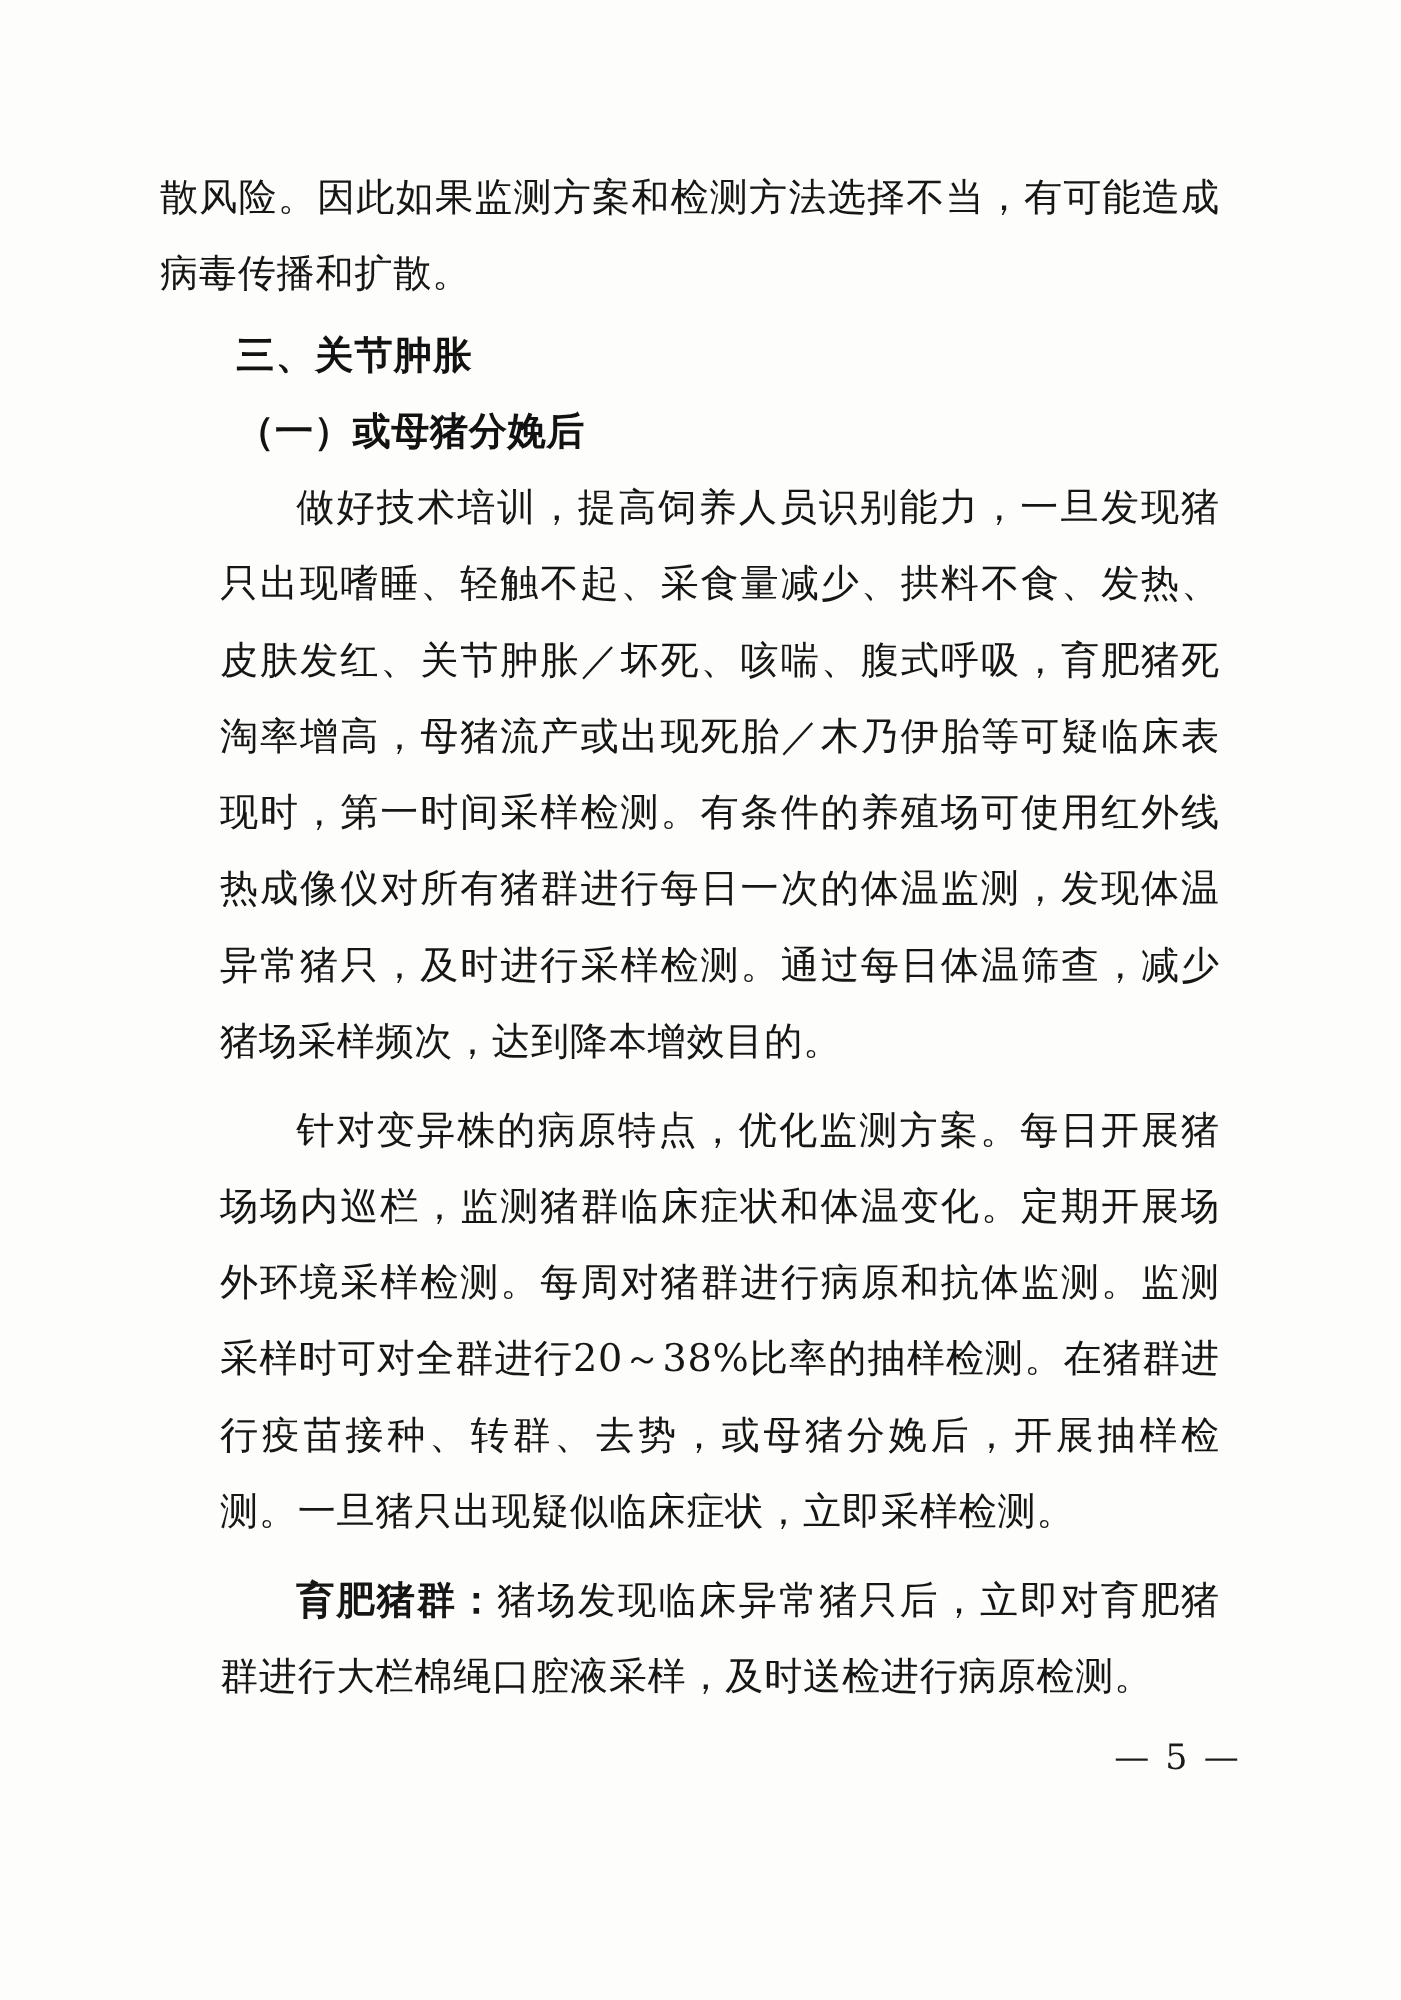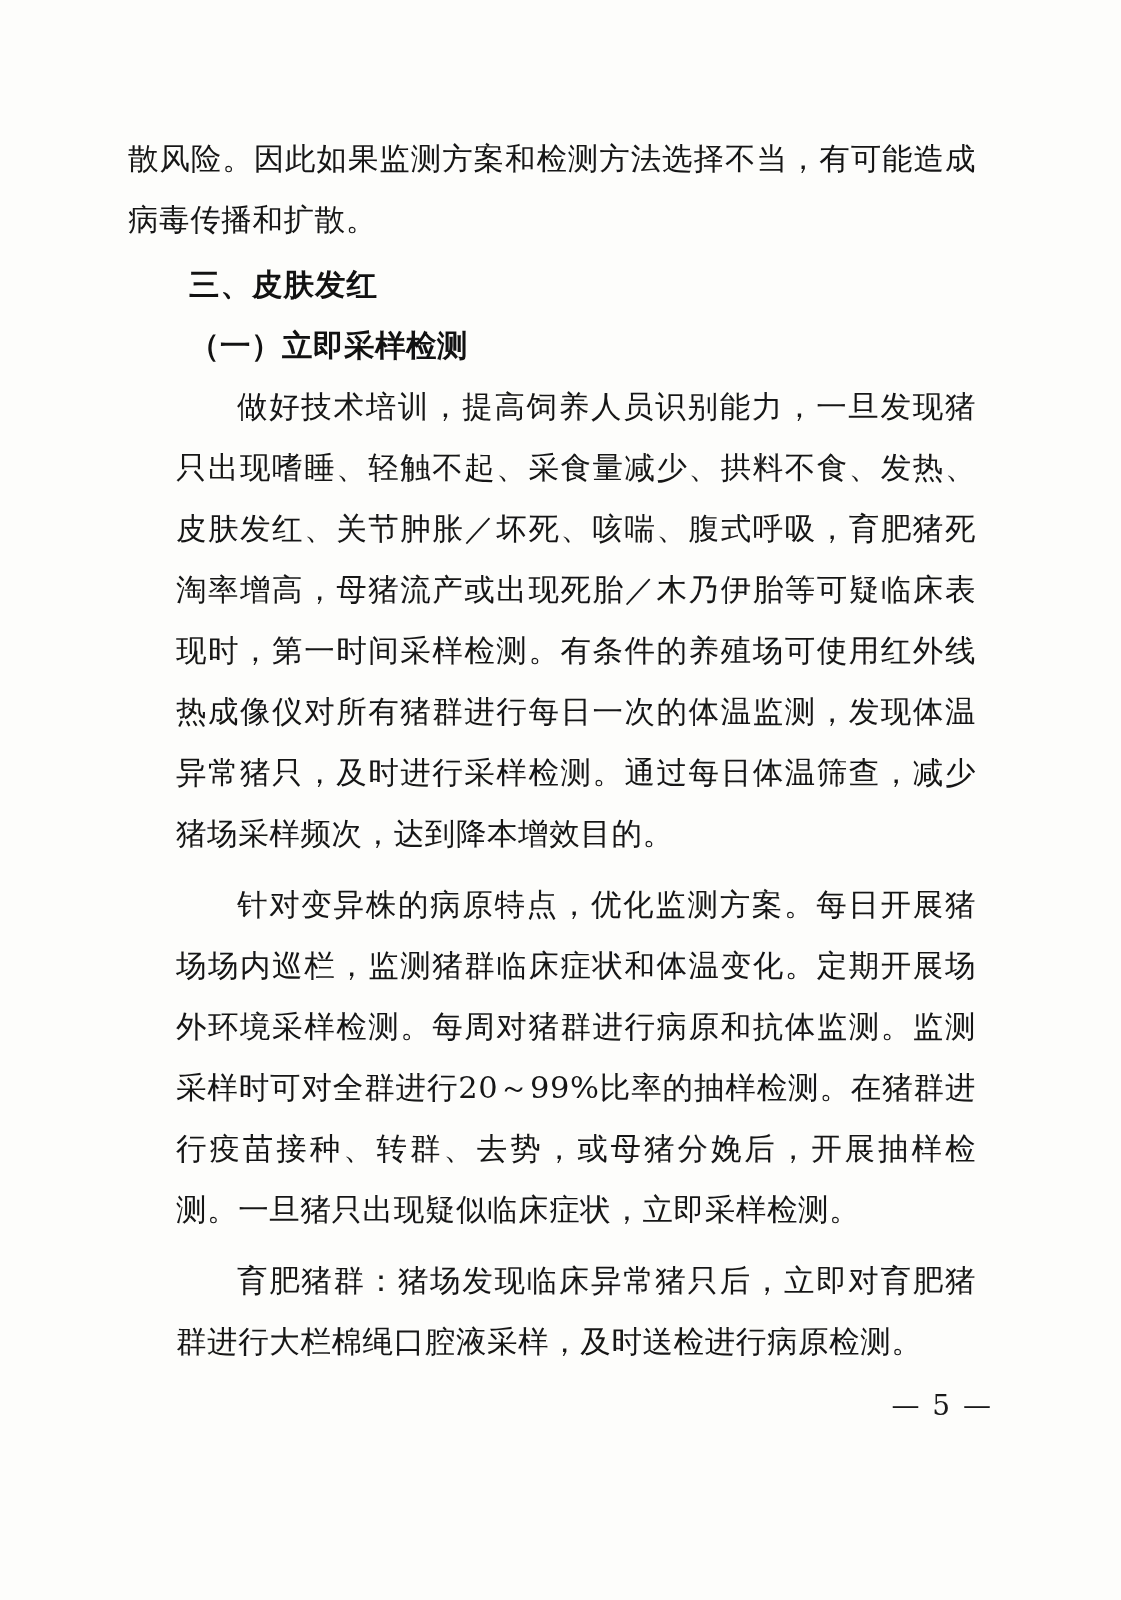--- a/index.html
+++ b/index.html
@@ -57,21 +57,21 @@
   .subheading {
     font-size: 30.5px;
     line-height: 61px;
     font-weight: bold;
     text-indent: 61px;
     margin: 0;
     color: #121212;
     letter-spacing: 0.5px;
   }
   .leadin {
-    font-weight: normal;
+    font-weight: bold;
   }
   .gap-sm { height: 4px; }
   .gap-md { height: 10px; }
   .page-number {
     position: absolute;
     right: 128px;
     bottom: 178px;
     font-size: 28px;
     color: #1a1a1a;
     letter-spacing: 2px;
@@ -84,30 +84,30 @@
 </head>
 <body>
 
 <div class="page">
   <div class="content">
 
     <p class="para cont">散风险。因此如果监测方案和检测方法选择不当，有可能造成病毒传播和扩散。</p>
 
     <div class="gap-sm"></div>
 
-    <p class="heading">三、皮肤发红</p>
+    <p class="heading">三、关节肿胀</p>
 
-    <p class="subheading">（一）立即采样检测</p>
+    <p class="subheading">（一）或母猪分娩后</p>
 
     <p class="para indent">做好技术培训，提高饲养人员识别能力，一旦发现猪只出现嗜睡、轻触不起、采食量减少、拱料不食、发热、皮肤发红、关节肿胀／坏死、咳喘、腹式呼吸，育肥猪死淘率增高，母猪流产或出现死胎／木乃伊胎等可疑临床表现时，第一时间采样检测。有条件的养殖场可使用红外线热成像仪对所有猪群进行每日一次的体温监测，发现体温异常猪只，及时进行采样检测。通过每日体温筛查，减少猪场采样频次，达到降本增效目的。</p>
 
     <div class="gap-md"></div>
 
 
-    <p class="para indent">针对变异株的病原特点，优化监测方案。每日开展猪场场内巡栏，监测猪群临床症状和体温变化。定期开展场外环境采样检测。每周对猪群进行病原和抗体监测。监测采样时可对全群进行20～99%比率的抽样检测。在猪群进行疫苗接种、转群、去势，或母猪分娩后，开展抽样检测。一旦猪只出现疑似临床症状，立即采样检测。</p>
+    <p class="para indent">针对变异株的病原特点，优化监测方案。每日开展猪场场内巡栏，监测猪群临床症状和体温变化。定期开展场外环境采样检测。每周对猪群进行病原和抗体监测。监测采样时可对全群进行20～38%比率的抽样检测。在猪群进行疫苗接种、转群、去势，或母猪分娩后，开展抽样检测。一旦猪只出现疑似临床症状，立即采样检测。</p>
 
     <div class="gap-md"></div>
 
     <p class="para indent"><span class="leadin">育肥猪群：</span><span>猪场发现临床异常猪只后，立即对育肥猪群进行大栏棉绳口腔液采样，及时送检进行病原检测。</span></p>
 
     <div class="gap-md"></div>
 
 
   </div>
 

